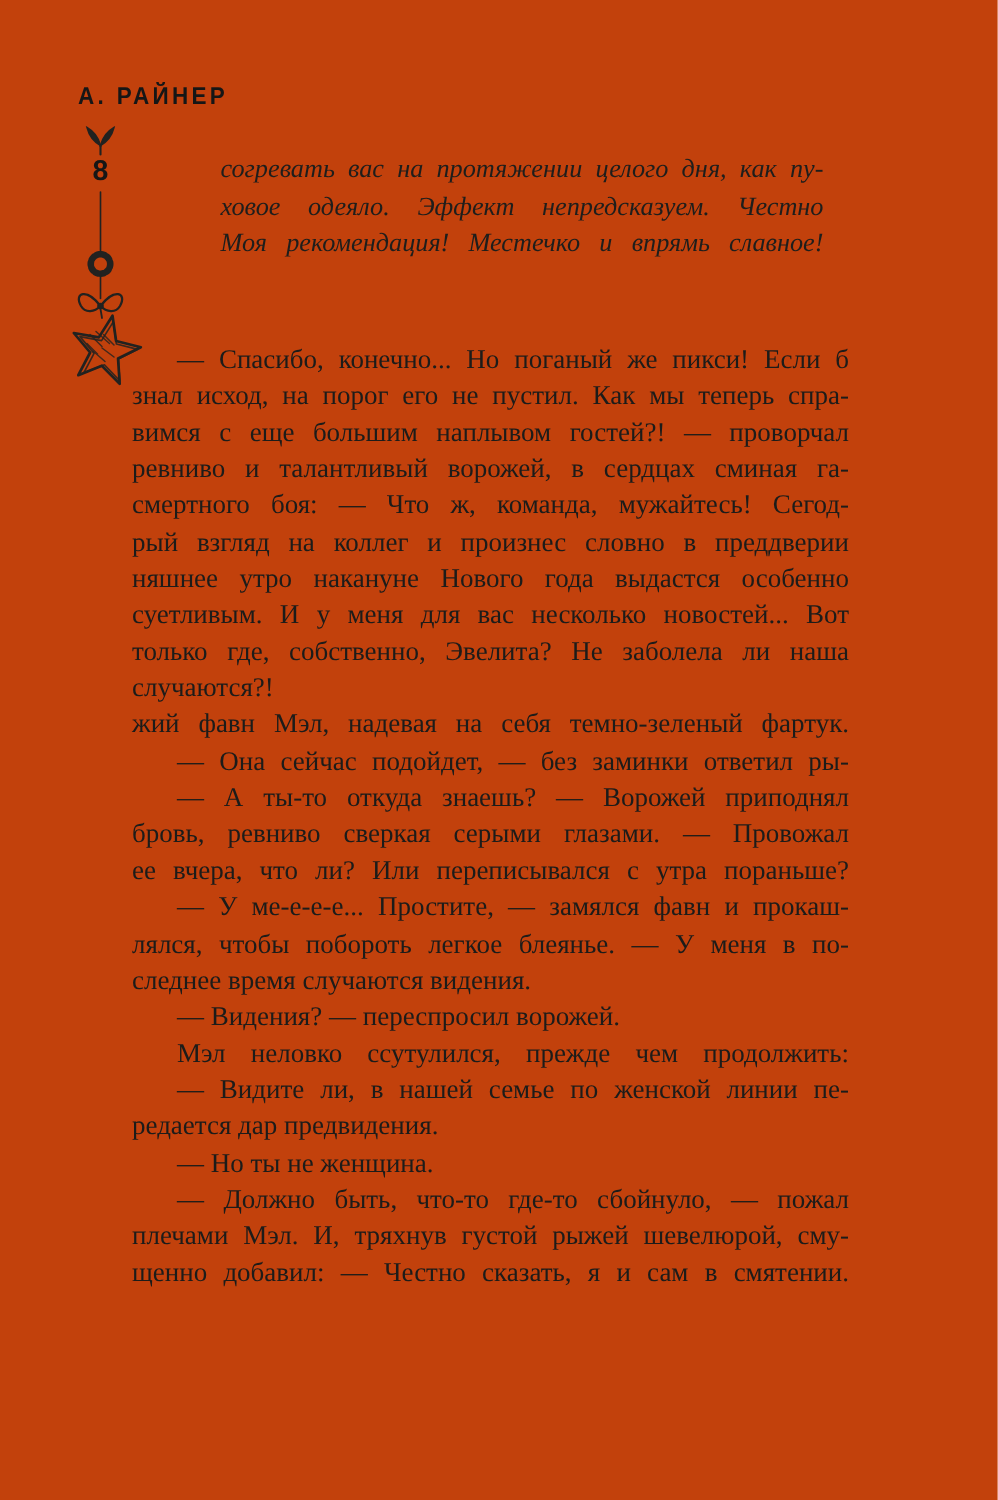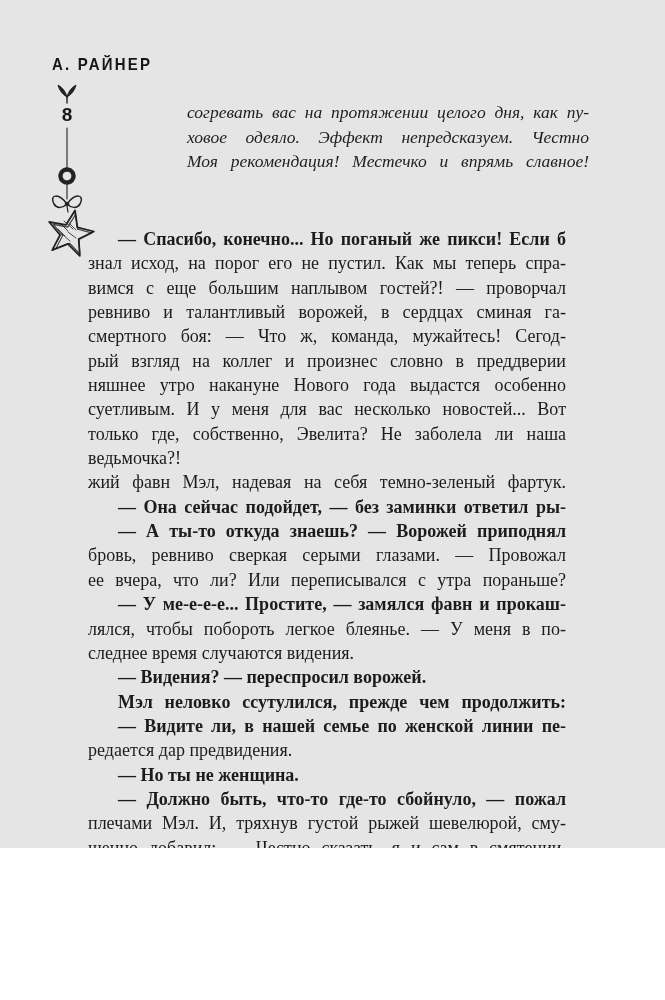--- a/index.html
+++ b/index.html
@@ -1,20 +1,20 @@
 <!DOCTYPE html>
 <html><head>
 <meta charset="utf-8">
 <style>
   html,body { margin:0; padding:0; }
   .page {
     position: relative;
     width: 665px;
-    height: 848px;
-    background: #e5e5e5;
+    height: 1000px;
+    background: #c2410c;
     overflow: hidden;
     font-family: "Liberation Serif", serif;
     color: #1d1d1b;
   }
   .author-header {
     position: absolute;
     left: 52px;
     top: 55px;
     font-family: "Liberation Sans", sans-serif;
     font-weight: bold;
@@ -45,34 +45,33 @@
   }
   .epigraph {
     position: absolute;
     left: 147px;
     top: 100px;
     width: 402px;
     font-style: italic;
     font-size: 17.5px;
     line-height: 24.6px;
     color: #1e1e1c;
-    margin-left: 40px;
   }
   .body-text {
     position: absolute;
     left: 88px;
     top: 227px;
     width: 478px;
     font-size: 18px;
     line-height: 24.35px;
     color: #1c1c1a;
   }
   .line { text-align: justify; }
   .line.just { text-align-last: justify; }
-  .line.first { text-indent: 30px; font-weight: bold; }
+  .line.first { text-indent: 30px; }
   .para { margin: 0; }
 </style>
 </head>
 <body>
 
 <div class="page">
 
   <div class="author-header">А. РАЙНЕР</div>
 
   <div class="ornament">
@@ -121,21 +120,21 @@
       <div class="para">
         <div class="line first just">— Спасибо, конечно... Но поганый же пикси! Если б</div>
         <div class="line just">знал исход, на порог его не пустил. Как мы теперь спра-</div>
         <div class="line just">вимся с еще большим наплывом гостей?! — проворчал</div>
         <div class="line just">ревниво и талантливый ворожей, в сердцах сминая га-</div>
         <div class="line just">смертного боя: — Что ж, команда, мужайтесь! Сегод-</div>
         <div class="line just">рый взгляд на коллег и произнес словно в преддверии</div>
         <div class="line just">няшнее утро накануне Нового года выдастся особенно</div>
         <div class="line just">суетливым. И у меня для вас несколько новостей... Вот</div>
         <div class="line just">только где, собственно, Эвелита? Не заболела ли наша</div>
-        <div class="line">ведьмочка?!</div>
+        <div class="line">случаются?!</div>
       </div>
       <div class="para">
         <div class="line just">жий фавн Мэл, надевая на себя темно-зеленый фартук.</div>
         <div class="line first just">— Она сейчас подойдет, — без заминки ответил ры-</div>
       </div>
       <div class="para">
         <div class="line first just">— А ты-то откуда знаешь? — Ворожей приподнял</div>
         <div class="line just">бровь, ревниво сверкая серыми глазами. — Провожал</div>
         <div class="line just">ее вчера, что ли? Или переписывался с утра пораньше?</div>
       </div>

